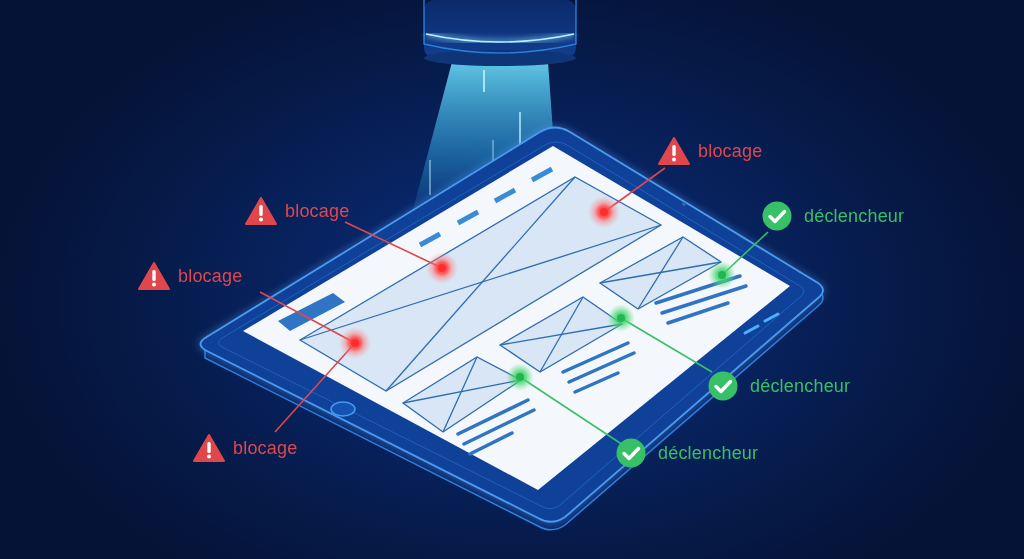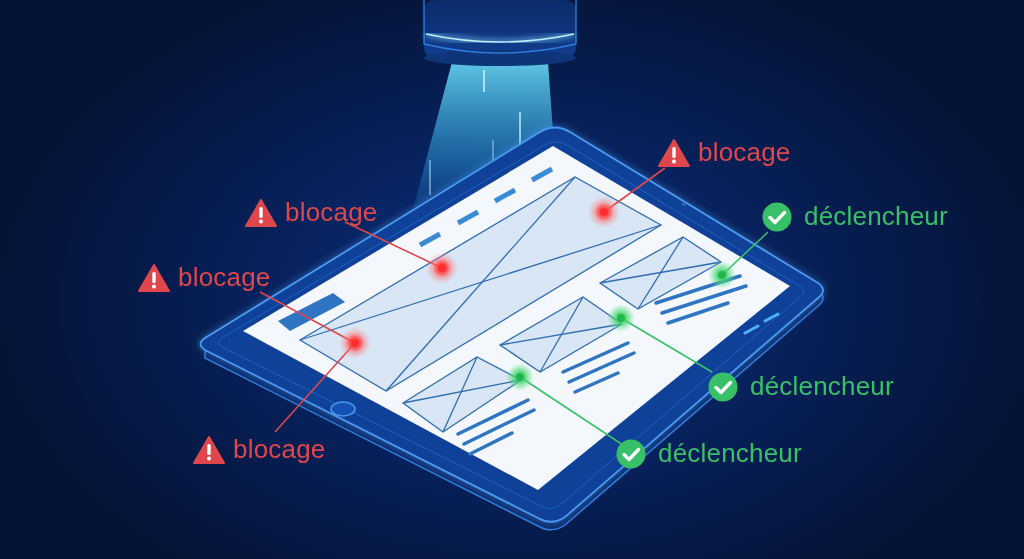--- a/index.html
+++ b/index.html
@@ -1,20 +1,20 @@
 <!DOCTYPE html>
 <html><head>
 <meta charset="utf-8">
 <style>
   html, body { margin:0; padding:0; }
   body { width:1024px; height:559px; overflow:hidden; background:#061537; font-family:"Liberation Sans", sans-serif; }
   .stage { position:relative; width:1024px; height:559px; overflow:hidden;
     background: radial-gradient(ellipse 520px 340px at 520px 300px, #0c3480 0%, #082463 40%, #061a48 75%, #051337 100%); }
   svg.scene { position:absolute; left:0; top:0; }
-  .label { position:absolute; display:flex; align-items:center; gap:8px; font-size:26px; font-weight:400; letter-spacing:0.2px; white-space:nowrap; }
+  .label { position:absolute; display:flex; align-items:center; gap:8px; font-size:18px; font-weight:400; letter-spacing:0.2px; white-space:nowrap; }
   .label.block { color:#e0474c; }
   .label.trig { color:#38c068;gap:12px; }
   .warn-icon { width:32px; height:28px; display:inline-block; }
   .check-icon { width:30px; height:30px; display:inline-block; }
 </style>
 </head>
 <body>
 
 <div class="stage">
 

